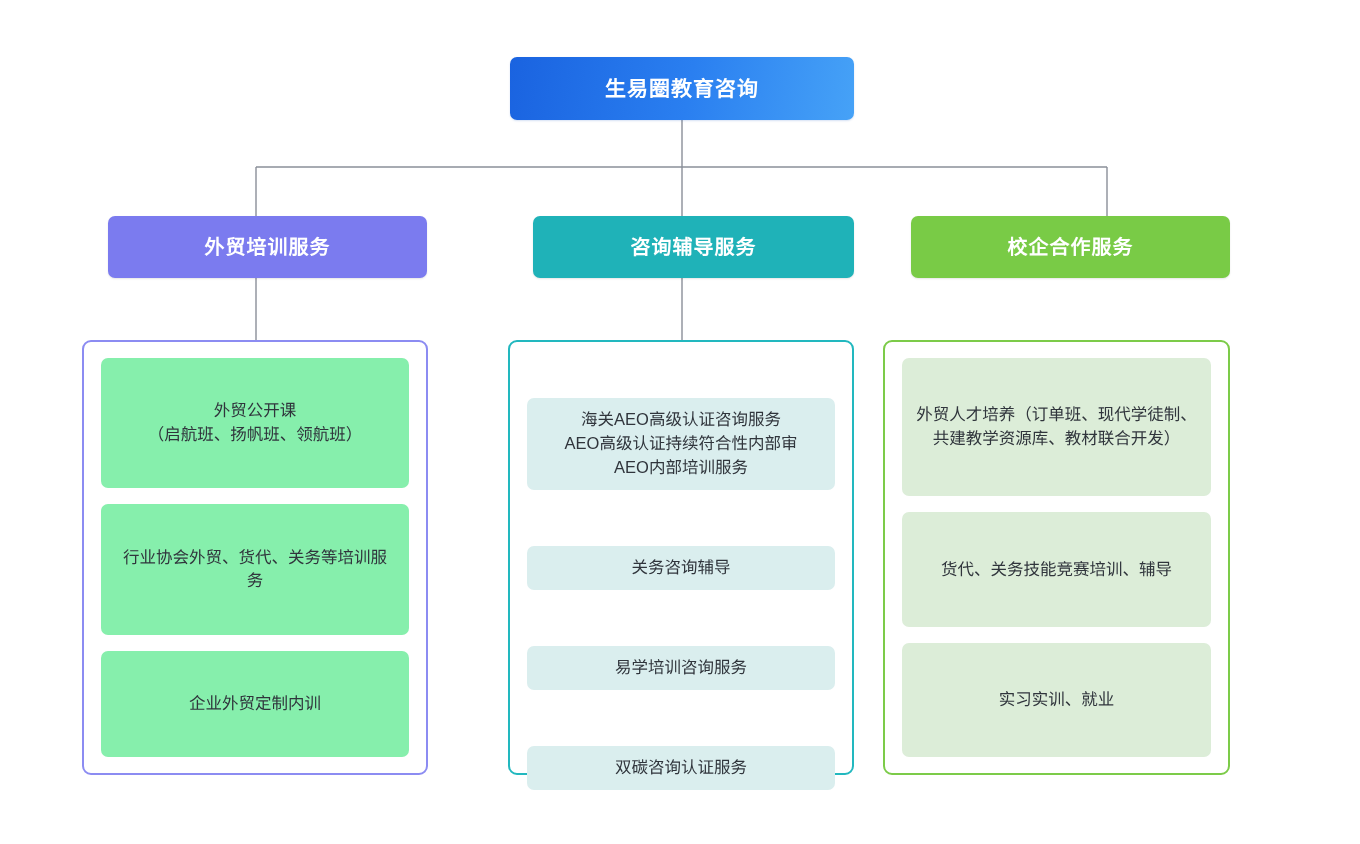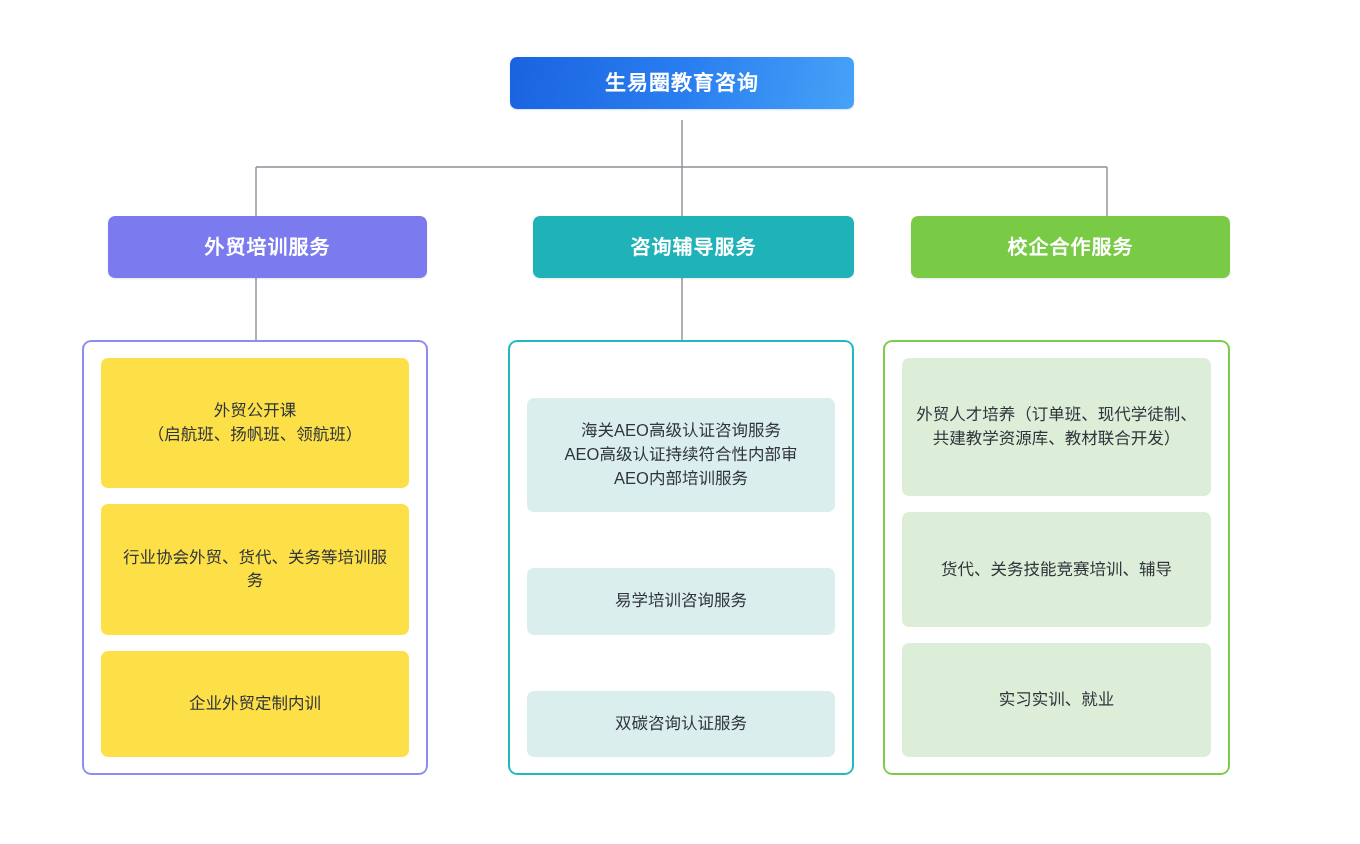--- a/index.html
+++ b/index.html
@@ -30,21 +30,21 @@
     pointer-events: none;
     z-index: 1;
   }
 
   
   .root-node {
     position: absolute;
     left: 510px;
     top: 57px;
     width: 344px;
-    height: 52px;
+    height: 63px;
     border-radius: 7px;
     background: linear-gradient(100deg, #1a63e0 0%, #2a7ff0 52%, #46a2f7 100%);
     display: flex;
     align-items: center;
     justify-content: center;
     z-index: 3;
     box-shadow: 0 1px 2px rgba(30,90,190,0.18);
   }
   .root-node .node-text {
     color: #ffffff;
@@ -114,21 +114,21 @@
     line-height: 1.45;
     color: #30353c;
     white-space: pre-line;
     text-align: center;
     width: 100%;
   }
 
   
   .theme-purple .col-header { background: #7b7bef; }
   .theme-purple .col-body   { border-color: #8c8cf2; }
-  .theme-purple .item-card  { background: #fde047; align-items: center; }
+  .theme-purple .item-card  { background: #86efac; align-items: center; }
 
   .theme-teal .col-header { background: #1fb2b8; }
   .theme-teal .col-body   { border-color: #22b8bf; }
   .theme-teal .item-card  { background: #daeeee; margin-top: 40px; }
 
   .theme-green .col-header { background: #79cb46; }
   .theme-green .col-body   { border-color: #7ccb49; }
   .theme-green .item-card  { background: #dcedd8; }
 </style>
 </head>
@@ -176,20 +176,23 @@
     <div class="col-header">
       <span class="node-text">咨询辅导服务</span>
     </div>
     <div class="col-body">
       <div class="item-card">
         <span class="node-text">海关AEO高级认证咨询服务
 AEO高级认证持续符合性内部审
 AEO内部培训服务</span>
       </div>
       <div class="item-card">
+        <span class="node-text">关务咨询辅导</span>
+      </div>
+      <div class="item-card">
         <span class="node-text">易学培训咨询服务</span>
       </div>
       <div class="item-card">
         <span class="node-text">双碳咨询认证服务</span>
       </div>
     </div>
   </div>
 
   <div class="column col-2 theme-green">
     <div class="col-header">

